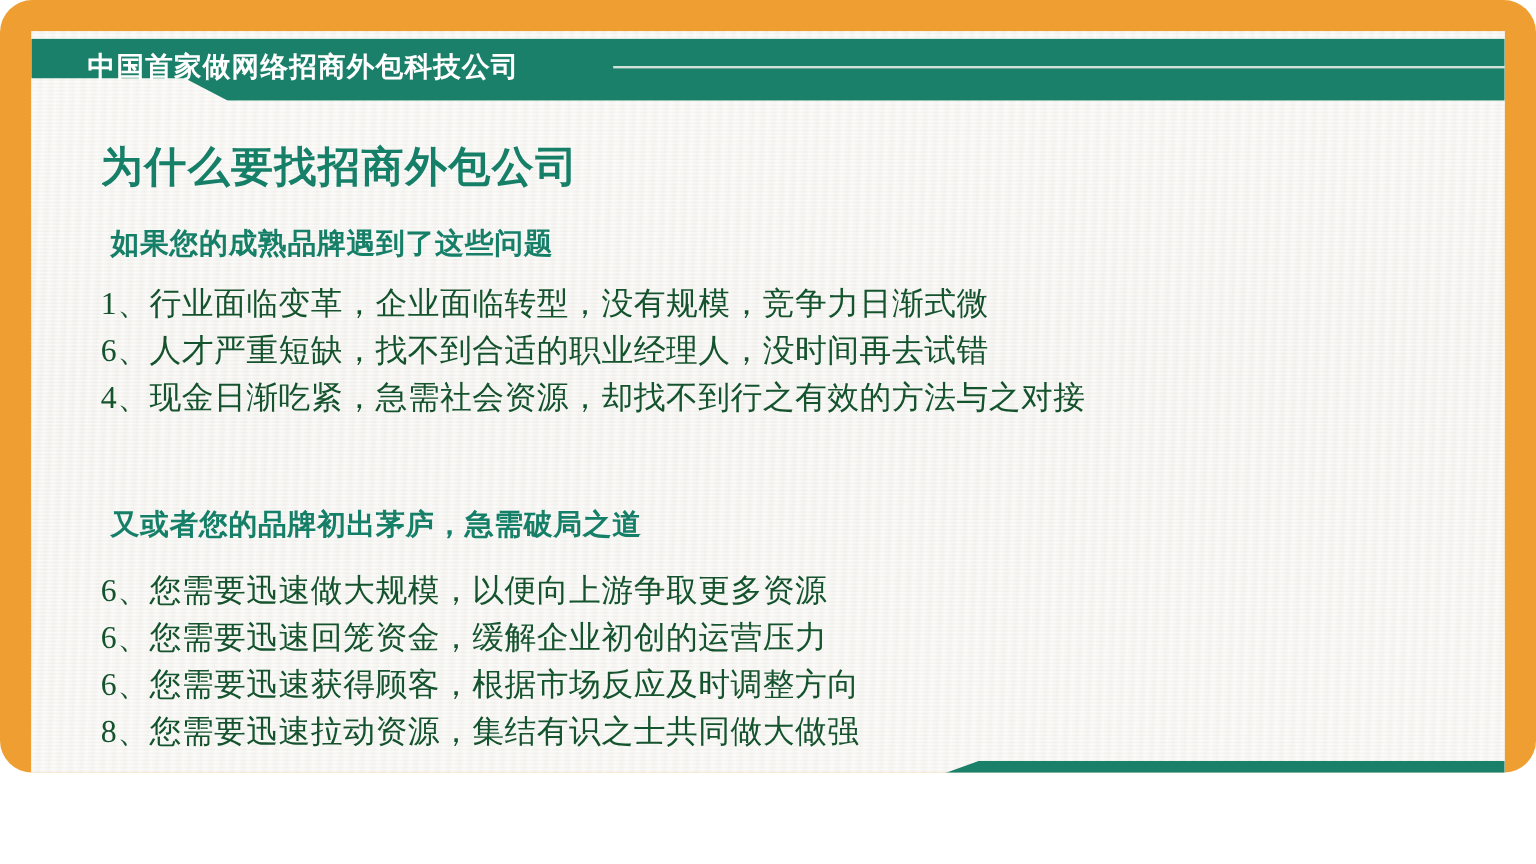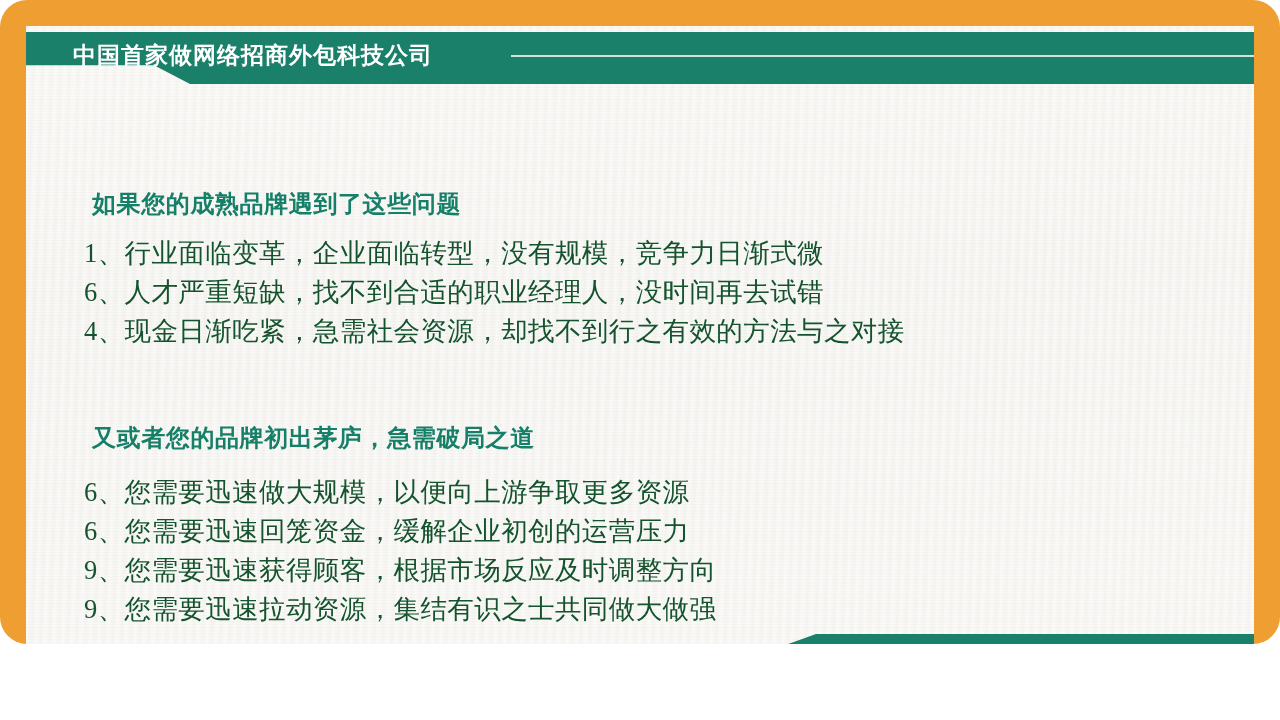--- a/index.html
+++ b/index.html
@@ -170,36 +170,37 @@
 <div id="slide">
 
   <div class="paper"></div>
 
   <div class="topband-wrap">
     <div class="topband-main"></div>
     <div class="topband-rule"></div>
     <div class="topband-text">中国首家做网络招商外包科技公司</div>
   </div>
 
+  <div class="headline">为什么要找招商外包公司</div>
 
   <div class="subhead" id="subhead-1">如果您的成熟品牌遇到了这些问题</div>
 
   <div class="bullet-list" id="list-1">
     <div class="bullet-line">1、行业面临变革，企业面临转型，没有规模，竞争力日渐式微</div>
     <div class="bullet-line">6、人才严重短缺，找不到合适的职业经理人，没时间再去试错</div>
     <div class="bullet-line">4、现金日渐吃紧，急需社会资源，却找不到行之有效的方法与之对接</div>
   </div>
 
   <div class="subhead" id="subhead-2">又或者您的品牌初出茅庐，急需破局之道</div>
 
   <div class="bullet-list" id="list-2">
     <div class="bullet-line">6、您需要迅速做大规模，以便向上游争取更多资源</div>
     <div class="bullet-line">6、您需要迅速回笼资金，缓解企业初创的运营压力</div>
-    <div class="bullet-line">9、您需要迅速获得顾客，根据市场反应及时调整方向</div>
-    <div class="bullet-line">9、您需要迅速拉动资源，集结有识之士共同做大做强</div>
+    <div class="bullet-line">6、您需要迅速获得顾客，根据市场反应及时调整方向</div>
+    <div class="bullet-line">8、您需要迅速拉动资源，集结有识之士共同做大做强</div>
   </div>
 
   <div class="botband-wrap">
     <div class="botband-main"></div>
     <div class="botband-rule"></div>
   </div>
 
 </div>
 
 </body></html>

